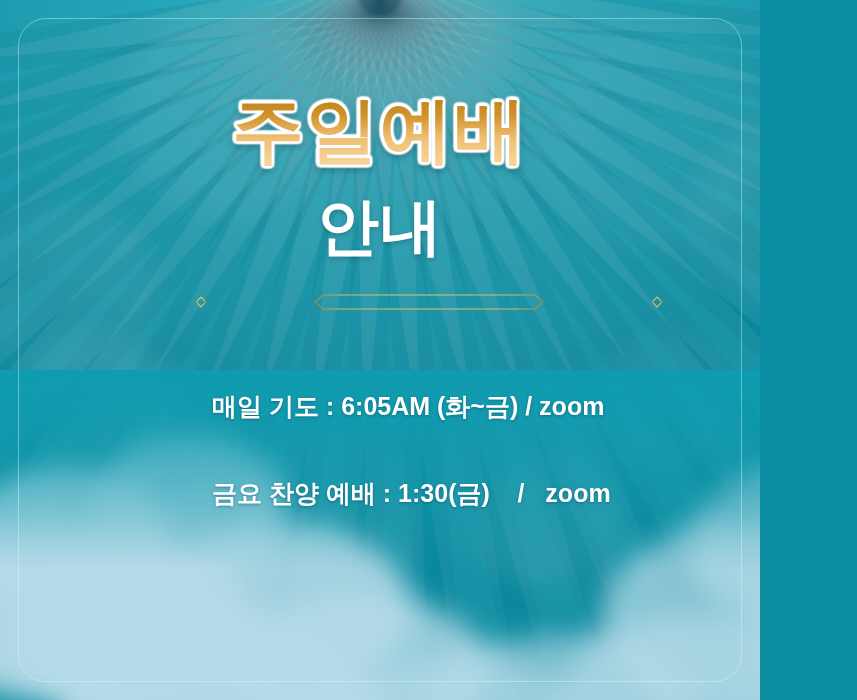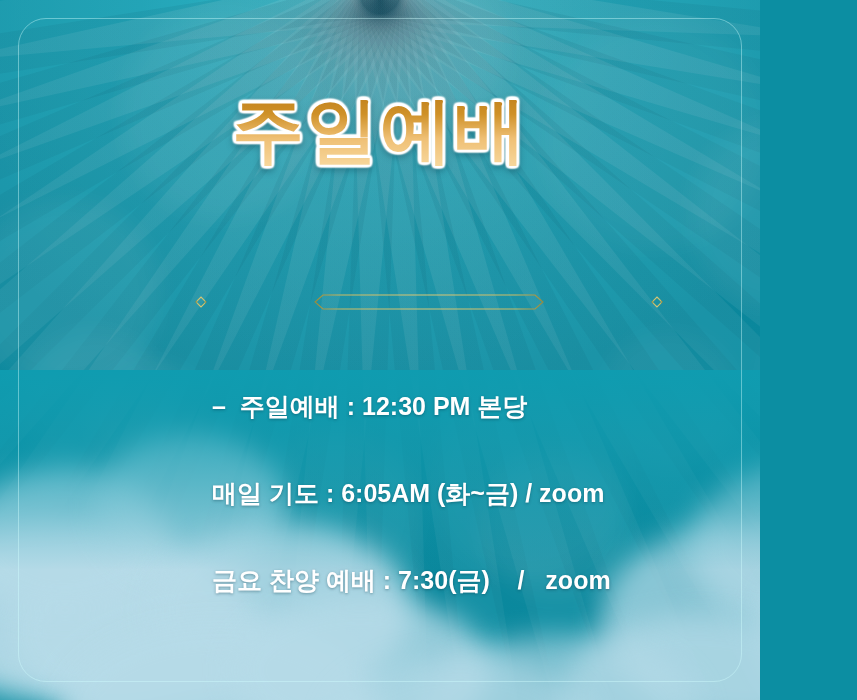--- a/index.html
+++ b/index.html
@@ -189,43 +189,43 @@
       <div class="cloud" style="left: 330px; top: 285px; width: 260px; height: 140px; background: rgb(182, 219, 232); opacity: 0.6;"></div>
       <div class="cloud" style="left: 780px; top: 40px; width: 200px; height: 170px; background: rgb(182, 219, 232); opacity: 0.48;"></div>
       <div style="position: absolute; left: 0px; right: 0px; top: 0px; height: 200px; background: linear-gradient(rgb(15, 156, 176) 0%, rgba(15, 156, 176, 0.55) 45%, rgba(15, 156, 176, 0) 100%);"></div>
     </div>
 
   <div class="frame"></div>
 
   <div class="content">
 
     <div class="title-main">주일예배</div>
+    <div class="title-sub">안내</div>
 
     <div class="divider">
       <svg width="478" height="18" viewBox="0 0 478 18">
         <defs>
           <linearGradient id="gd" x1="0" y1="0" x2="1" y2="0">
             <stop offset="0" stop-color="#9a8a3a"></stop>
             <stop offset="0.12" stop-color="#cdbc63"></stop>
             <stop offset="0.5" stop-color="#d8c877"></stop>
             <stop offset="0.88" stop-color="#cdbc63"></stop>
             <stop offset="1" stop-color="#9a8a3a"></stop>
           </linearGradient>
         </defs>
         <line x1="12" y1="9" x2="466" y2="9" stroke="url(#gd)" stroke-width="1.1"></line>
         <polygon points="6,9 11,4 16,9 11,14" fill="none" stroke="url(#gd)" stroke-width="1.1"></polygon>
         <polygon points="472,9 467,4 462,9 467,14" fill="none" stroke="url(#gd)" stroke-width="1.1"></polygon>
         <polygon points="125,9 133,2 345,2 353,9 345,16 133,16" fill="none" stroke="url(#gd)" stroke-width="1.1"></polygon>
       </svg>
     </div>
 
     <div class="info">
-      <span class="line">–  주일예배 : 12:30 PM 본당</span>
       <span class="line">매일 기도 : 6:05AM (화~금) / zoom</span>
-      <span class="line">금요 찬양 예배 : 7:30(금)    /   zoom</span>
+      <span class="line">금요 찬양 예배 : 1:30(금)    /   zoom</span>
       <span class="gap"></span>
       
       
       
       
       
     </div>
 
   </div>
 </div>

